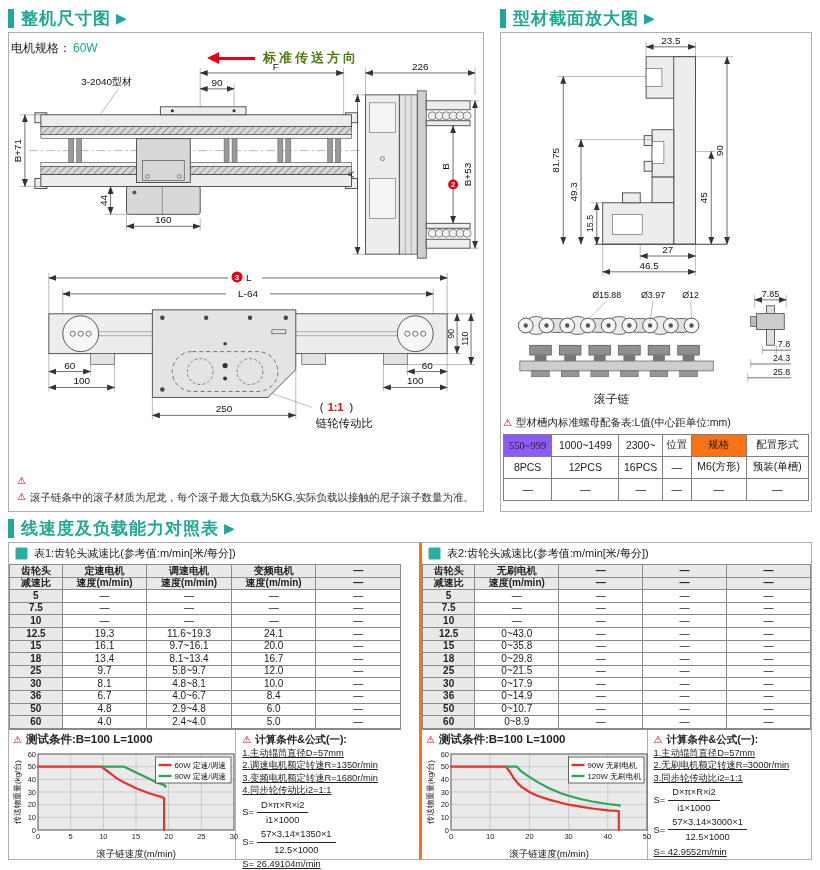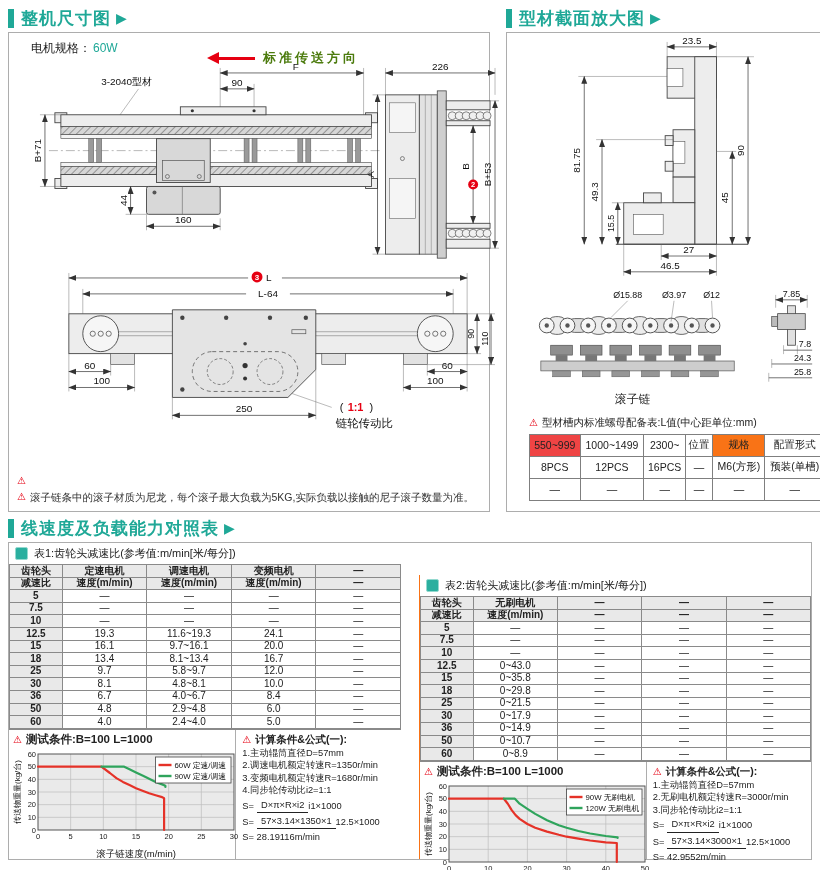--- a/index.html
+++ b/index.html
@@ -8,53 +8,53 @@
   svg{font-family:inherit;display:block;}
   
   .sec-h{display:flex;align-items:center;height:24px;margin:0 0 2px 0;}
   .sec-bar{width:6px;height:19px;background:#1fa897;margin-right:7px;}
   .sec-title{color:#1fa897;font-weight:bold;font-size:17px;letter-spacing:1px;}
   .sec-arrow{color:#1fa897;font-size:14px;margin-left:5px;}
   
   .top-row{display:flex;gap:16px;align-items:flex-start;}
   .panel-left{width:482px;}
   .panel-right{width:366px;}
-  .panel-box{border:1px solid #adadad;height:480px;box-sizing:border-box;position:relative;padding:4px 22px;}
+  .panel-box{border:1px solid #adadad;height:480px;box-sizing:border-box;position:relative;padding:4px 2px;}
   .motor-row{font-size:12px;height:22px;display:flex;align-items:center;}
   .motor-val{color:#1fa897;margin-left:2px;}
   .dir-arrow{position:absolute;left:198px;top:16px;display:flex;align-items:center;}
   .dir-head{width:0;height:0;border-top:6px solid transparent;border-bottom:6px solid transparent;border-right:12px solid #e60012;}
   .dir-shaft{width:36px;height:3px;background:#e60012;}
   .dir-text{color:#4d7c0f;font-weight:bold;font-size:13px;letter-spacing:3px;margin-left:8px;}
   .notes{position:absolute;left:8px;right:8px;bottom:6px;}
   .note-line{font-size:10.5px;color:#333;line-height:1.55;display:flex;align-items:flex-start;}
   .warn-ico{color:#e60012;font-weight:bold;margin-right:4px;font-size:10px;line-height:inherit;}
   
   .nut-wrap{margin-top:4px;}
   .nut-title{display:flex;align-items:center;font-size:10.5px;color:#222;height:18px;}
   .nut-table{width:100%;border-collapse:collapse;font-size:10.5px;margin-top:2px;}
   .nut-table td{border:1px solid #7f7f7f;text-align:center;height:21px;padding:0 1px;}
   
   .bottom-box{border:1px solid #adadad;display:flex;height:318px;box-sizing:border-box;margin-top:2px;gap:18px;}
   .half{width:50%;box-sizing:border-box;display:flex;flex-direction:column;}
-  .half+.half{border-left:1px solid #f97316;margin-top:32px;}
+  .half+.half{border-left:3px solid #f97316;}
   .cap-row{height:21px;display:flex;align-items:center;padding:0 6px;font-size:11px;}
   .cap-ico{width:11px;height:11px;background:#2aaf9f;border:1px solid #93d9cf;border-radius:2px;margin-right:6px;flex:0 0 auto;}
   .grid-table{width:100%;border-collapse:collapse;font-size:10px;table-layout:fixed;}
   .grid-table td{border:1px solid #8a8a8a;text-align:center;height:11.6px;padding:0 1px;line-height:1.05;overflow:hidden;white-space:nowrap;}
   .grid-table tr.th td{background:#e9e9e9;font-weight:bold;}
   .grid-table td.rh{background:#e9e9e9;font-weight:bold;}
   .chart-row{flex:1;display:flex;border-top:1px solid #8a8a8a;min-height:0;}
   .chart-cell{width:58%;border-right:1px solid #adadad;padding:2px 2px 0 4px;box-sizing:border-box;}
   .calc-cell{flex:1;padding:2px 4px 0 6px;font-size:9.3px;line-height:1.34;box-sizing:border-box;}
   .ct-title{display:flex;align-items:center;font-size:11.5px;font-weight:bold;height:16px;}
   .calc-title{display:flex;align-items:center;font-size:10.5px;font-weight:bold;height:15px;}
-  .calc-line{white-space:nowrap;}
+  .calc-line{white-space:nowrap;text-decoration:underline;}
   .frac-row{display:flex;align-items:center;margin:2px 0;}
-  .frac{display:inline-flex;flex-direction:row;text-align:center;margin-left:3px;}
+  .frac{display:inline-flex;flex-direction:column;text-align:center;margin-left:3px;}
   .frac .num{border-bottom:1px solid #222;padding:0 4px 1px 4px;}
   .frac .den{padding-top:1px;}
   
   .dim{stroke:#333;stroke-width:0.7;fill:none;}
   .ext{stroke:#666;stroke-width:0.45;fill:none;}
   .oln{fill:#ededed;stroke:#444;stroke-width:0.9;}
   .dk{fill:#d8d8d8;stroke:#444;stroke-width:0.9;}
   .wh{fill:#fff;stroke:#555;stroke-width:0.6;}
   text.dlab{font-size:10px;fill:#111;}
   text.dlab2{font-size:9px;fill:#111;}
@@ -439,21 +439,21 @@
 
         <div class="nut-wrap">
           <div class="nut-title">
             <span class="warn-ico">⚠</span>
             <span>型材槽内标准螺母配备表:L值(中心距单位:mm)</span>
           </div>
           <div>
               <table class="nut-table">
                 <tbody>
                   <tr class="th">
-                    <td style="background:#ef4444;">550~999</td>
+                    <td style="background:#8b5cf6;font-family:Liberation Serif, serif;">550~999</td>
                     <td style="background:#fff;">1000~1499</td>
                     <td style="background:#fff;">2300~</td>
                     <td style="background:#fff;">位置</td>
                     <td style="background:#f97316;">规格</td>
                     <td style="background:#fff;">配置形式</td>
                   </tr>
                   <tr>
                     <td>8PCS</td>
                     <td>12PCS</td>
                     <td>16PCS</td>
@@ -656,21 +656,21 @@
                   <span class="den">i1×1000</span>
                 </span>
             </div>
             <div class="frac-row">
               <span>S=</span>
               <span class="frac">
                   <span class="num">57×3.14×1350×1</span>
                   <span class="den">12.5×1000</span>
                 </span>
             </div>
-            <div class="calc-line">S= 28.19116m/min</div>
+            <div class="calc-line">S= 26.49104m/min</div>
           </div>
         </div>
       </div>
 
       <div class="half">
         <div class="cap-row">
           <span class="cap-ico"></span>
           <span>表2:齿轮头减速比(参考值:m/min[米/每分])</span>
         </div>
         <div>

